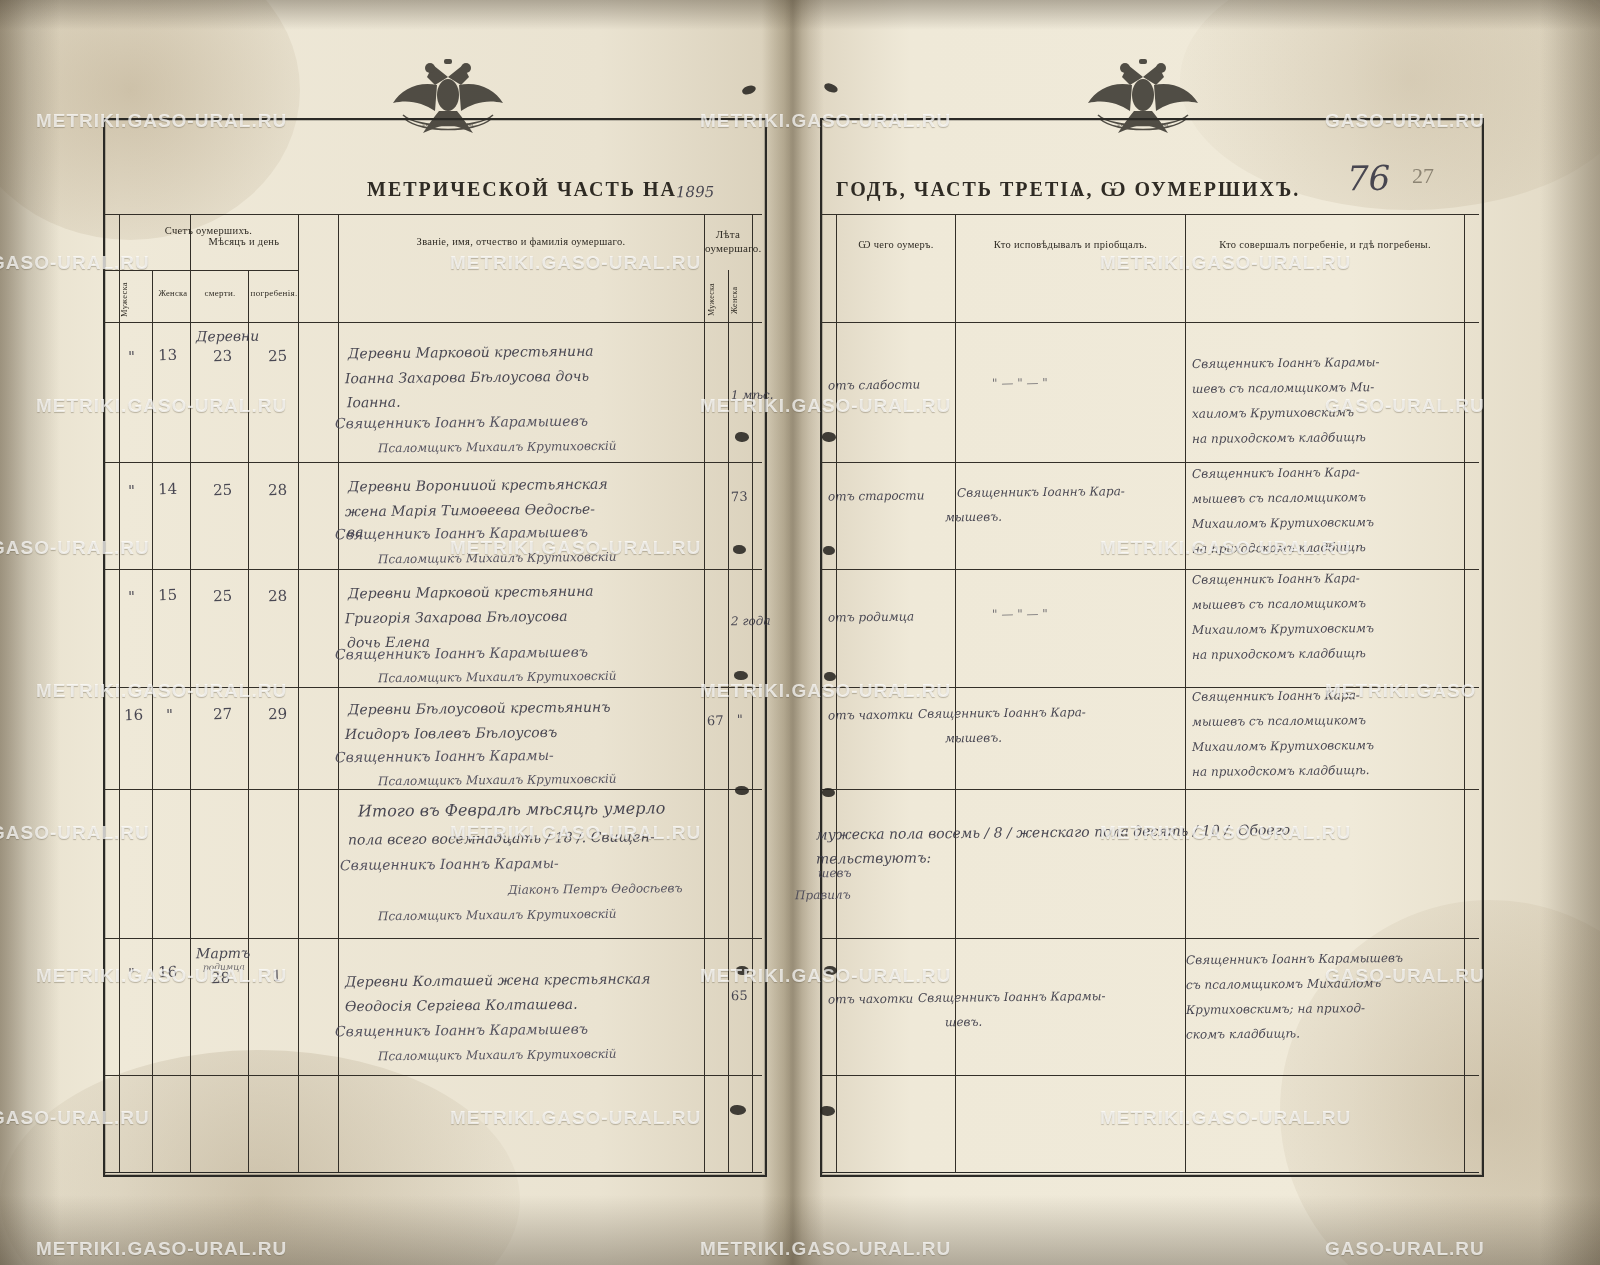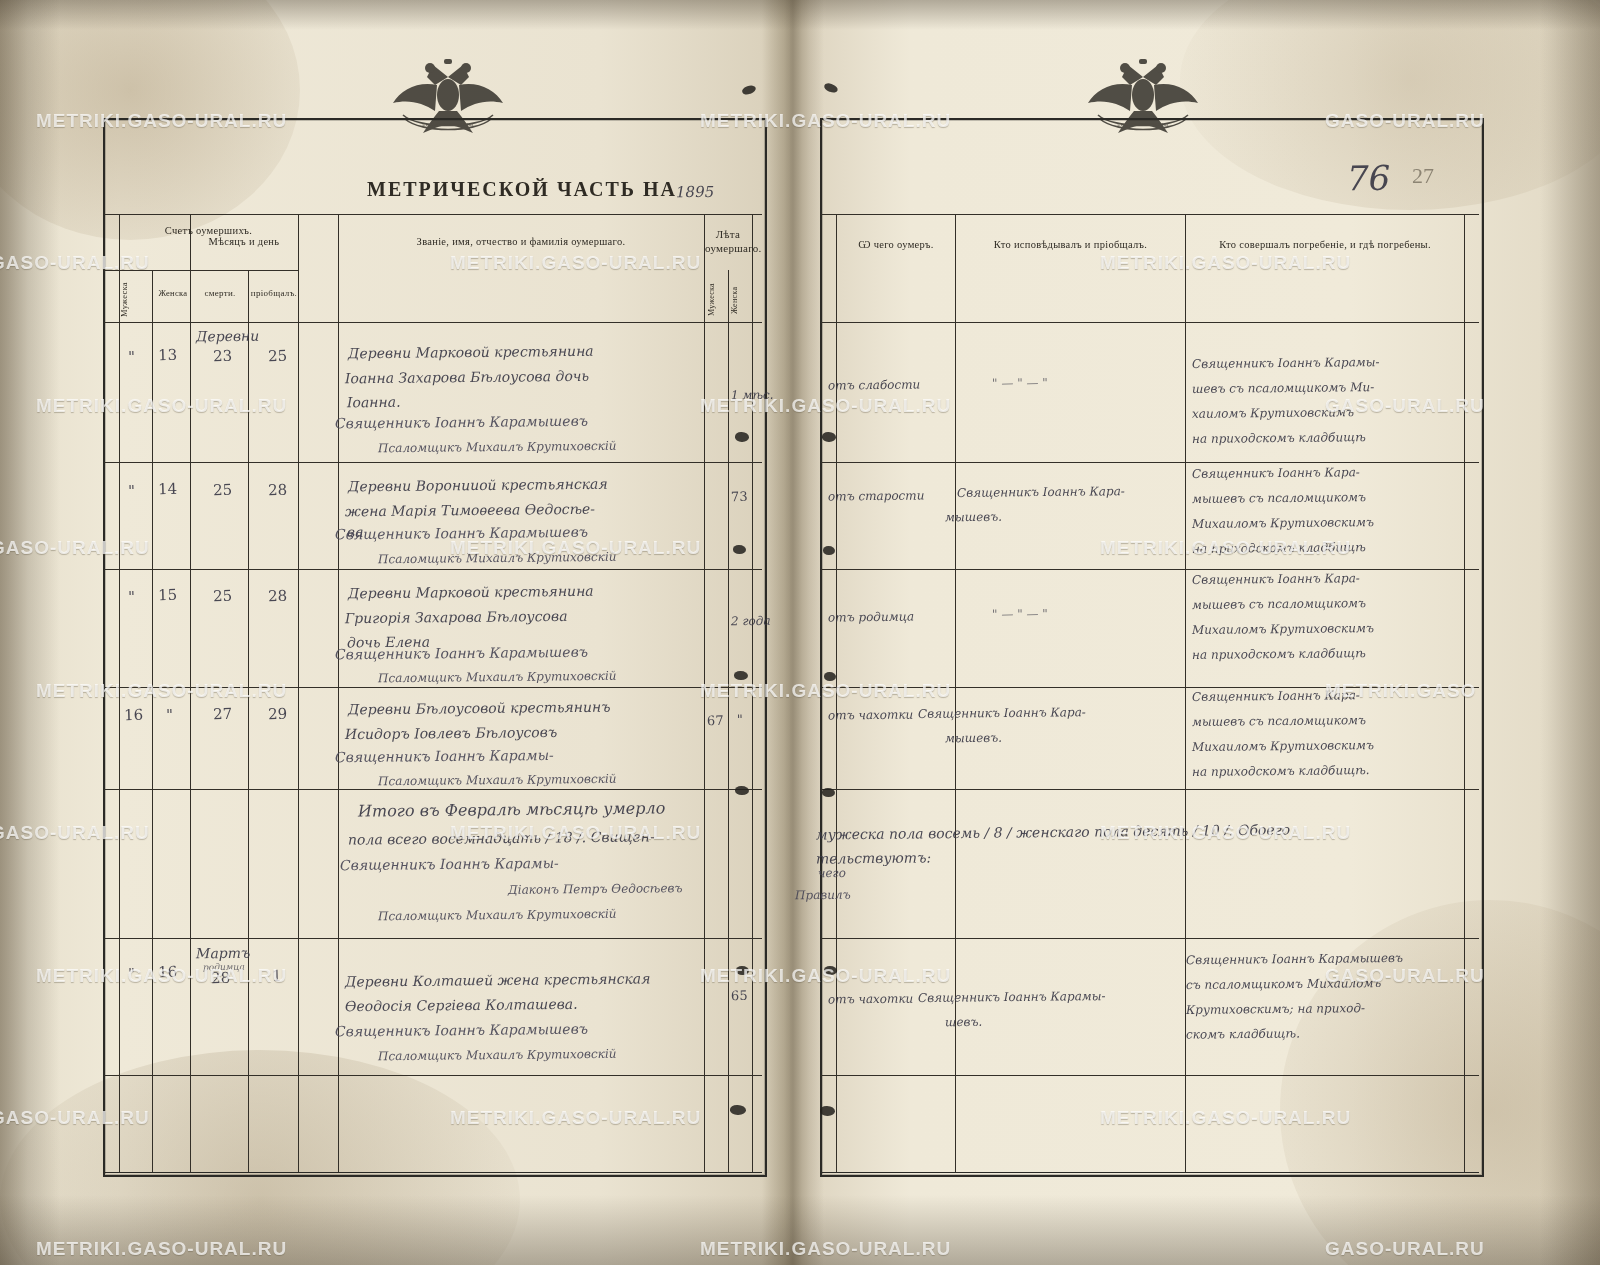--- a/index.html
+++ b/index.html
@@ -237,20 +237,21 @@
       </g>
       <text x="65" y="71" font-size="5" fill="#2e2b25" text-anchor="middle" font-family="Liberation Serif, serif">ЕКАТЕРИНБУРГСКОЙ</text>
     </svg>
   </div>
 
   <div class="frame frame-left"></div>
   <div class="frame frame-right"></div>
 
   <div class="title title-main">МЕТРИЧЕСКОЙ ЧАСТЬ НА</div>
   <div class="hw title-year">1895</div>
+  <div class="title title-right">ГОДЪ, ЧАСТЬ ТРЕТІѦ, Ѡ ОУМЕРШИХЪ.</div>
   <div class="folio-num hw">76</div>
   <div class="folio-stamp">27</div>
 
   <div class="hline" style="left:104px; top:214px; width:658px;"></div>
   <div class="hline" style="left:104px; top:270px; width:194px;"></div>
   <div class="hline" style="left:104px; top:322px; width:658px;"></div>
 
   <div class="vline" style="left:119px; top:214px; height:959px;"></div>
   <div class="vline" style="left:152px; top:270px; height:903px;"></div>
   <div class="vline" style="left:190px; top:214px; height:959px;"></div>
@@ -284,21 +285,21 @@
   <div class="hline" style="left:821px; top:687px; width:658px;"></div>
   <div class="hline" style="left:821px; top:789px; width:658px;"></div>
   <div class="hline" style="left:821px; top:938px; width:658px;"></div>
   <div class="hline" style="left:821px; top:1075px; width:658px;"></div>
 
   <div class="colhead" style="left:119px; top:224px; width:179px;">Счетъ оумершихъ.</div>
   <div class="colhead" style="left:119px; top:280px; width:33px; font-size:8.5px; writing-mode:vertical-rl; transform:rotate(180deg); height:40px;">Мужеска</div>
   <div class="colhead" style="left:156px; top:288px; width:34px; font-size:8.5px;">Женска</div>
   <div class="colhead" style="left:192px; top:235px; width:104px;">Мѣсяцъ и день</div>
   <div class="colhead" style="left:192px; top:288px; width:56px; font-size:9px;">смерти.</div>
-  <div class="colhead" style="left:250px; top:288px; width:48px; font-size:9px;">пріобщалъ.</div>
+  <div class="colhead" style="left:250px; top:288px; width:48px; font-size:9px;">погребенія.</div>
   <div class="colhead" style="left:340px; top:235px; width:362px;">Званіе, имя, отчество и фамилія оумершаго.</div>
   <div class="colhead" style="left:705px; top:228px; width:46px; font-size:11px;">Лѣта оумершаго.</div>
   <div class="colhead" style="left:707px; top:280px; width:20px; font-size:8px; writing-mode:vertical-rl; transform:rotate(180deg); height:40px;">Мужеска</div>
   <div class="colhead" style="left:730px; top:280px; width:21px; font-size:8px; writing-mode:vertical-rl; transform:rotate(180deg); height:40px;">Женска</div>
   <div class="colhead" style="left:838px; top:238px; width:116px;">Ѡ чего оумеръ.</div>
   <div class="colhead" style="left:957px; top:238px; width:227px;">Кто исповѣдывалъ и пріобщалъ.</div>
   <div class="colhead" style="left:1187px; top:238px; width:276px;">Кто совершалъ погребеніе, и гдѣ погребены.</div>
 
   <div class="hw mid" style="left:196px; top:328px;">Деревни</div>
 
@@ -372,21 +373,21 @@
   <div class="hw small" style="left:1192px; top:739px;">Михаиломъ Крутиховскимъ</div>
   <div class="hw small" style="left:1192px; top:764px;">на приходскомъ кладбищѣ.</div>
 
   <div class="hw big" style="left:358px; top:800px;">Итого въ Февралѣ мѣсяцѣ умерло</div>
   <div class="hw mid" style="left:348px; top:830px;">пола всего восемнадцать / 18 /. Свищен-</div>
   <div class="hw mid light" style="left:340px; top:856px;">Священникъ Іоаннъ Карамы-</div>
   <div class="hw small light" style="left:508px; top:882px;">Діаконъ Петръ Ѳедосѣевъ</div>
   <div class="hw small light" style="left:378px; top:908px;">Псаломщикъ Михаилъ Крутиховскій</div>
   <div class="hw mid" style="left:816px; top:824px;">мужеска пола восемь / 8 /  женскаго пола десять / 10 /. Обоего</div>
   <div class="hw mid" style="left:816px; top:850px;">тельствуютъ:</div>
-  <div class="hw small light" style="left:818px; top:866px;">чего</div>
+  <div class="hw small light" style="left:818px; top:866px;">шевъ</div>
   <div class="hw small light" style="left:795px; top:888px;">Правилъ</div>
 
   <div class="hw mid" style="left:196px; top:945px;">Мартъ</div>
   <div class="hw small faint" style="left:203px; top:962px; font-size:9px;">родимца</div>
   <div class="hw num" style="left:128px; top:965px;">"</div>
   <div class="hw num" style="left:158px; top:963px;">16</div>
   <div class="hw num" style="left:211px; top:969px;">28</div>
   <div class="hw num" style="left:272px; top:967px;">1</div>
   <div class="hw mid" style="left:345px; top:972px;">Деревни Колташей жена крестьянская</div>
   <div class="hw mid" style="left:345px; top:997px;">Ѳеодосія Сергіева Колташева.</div>

